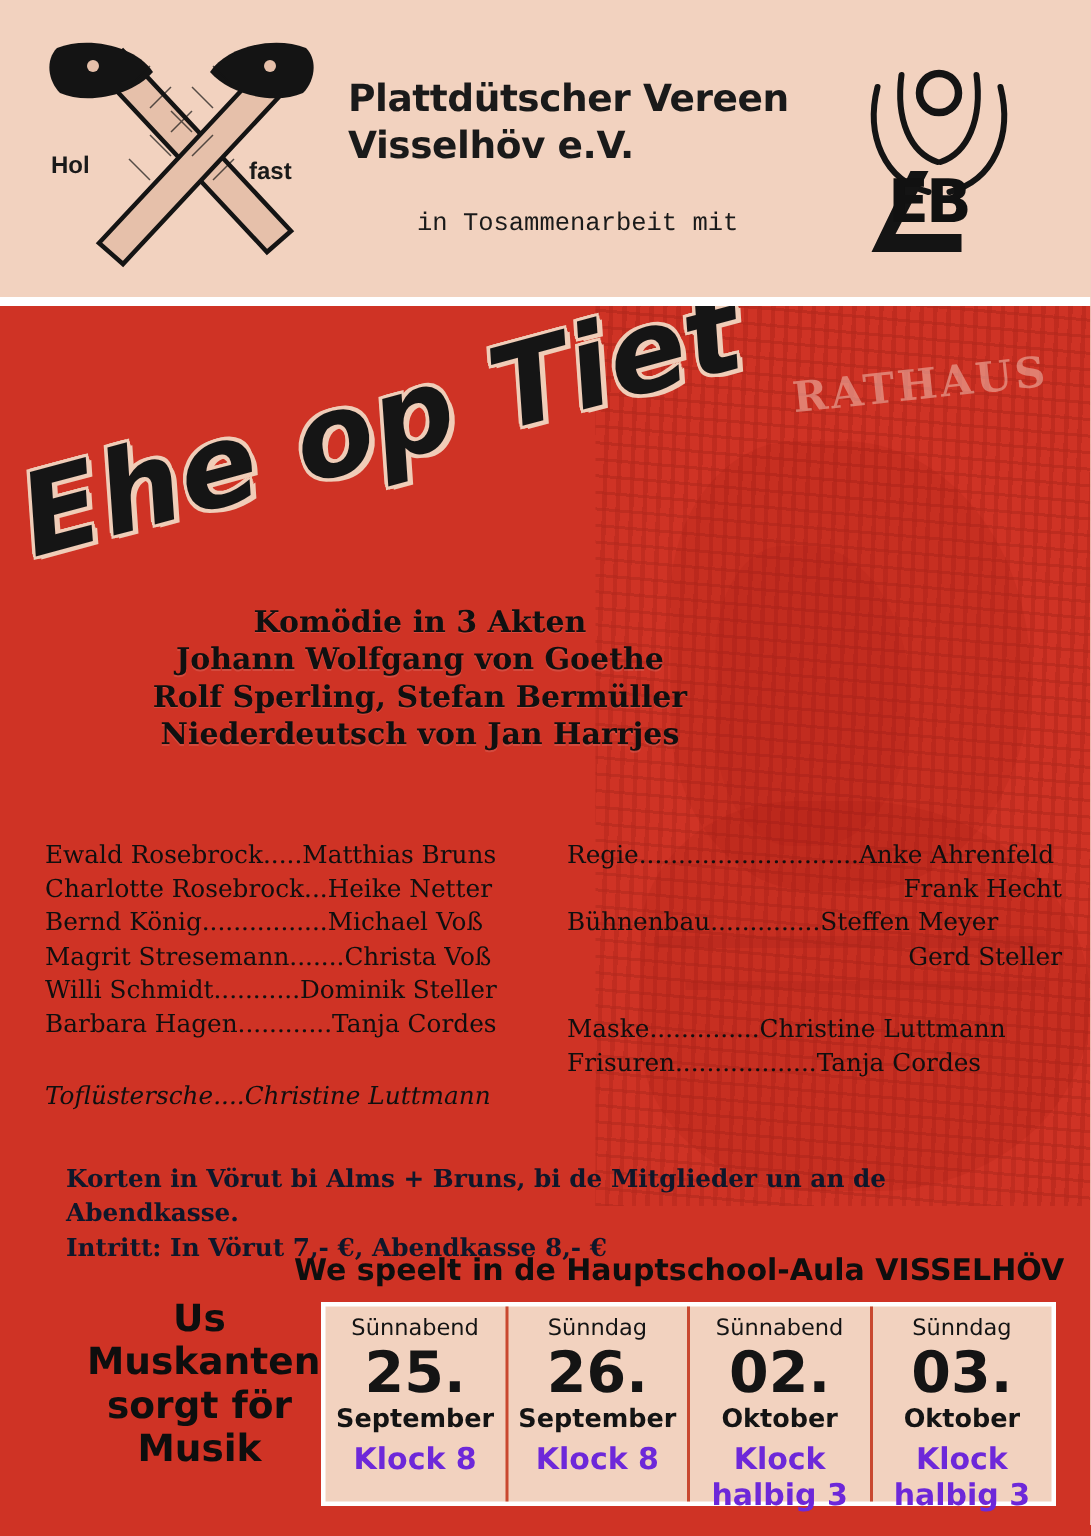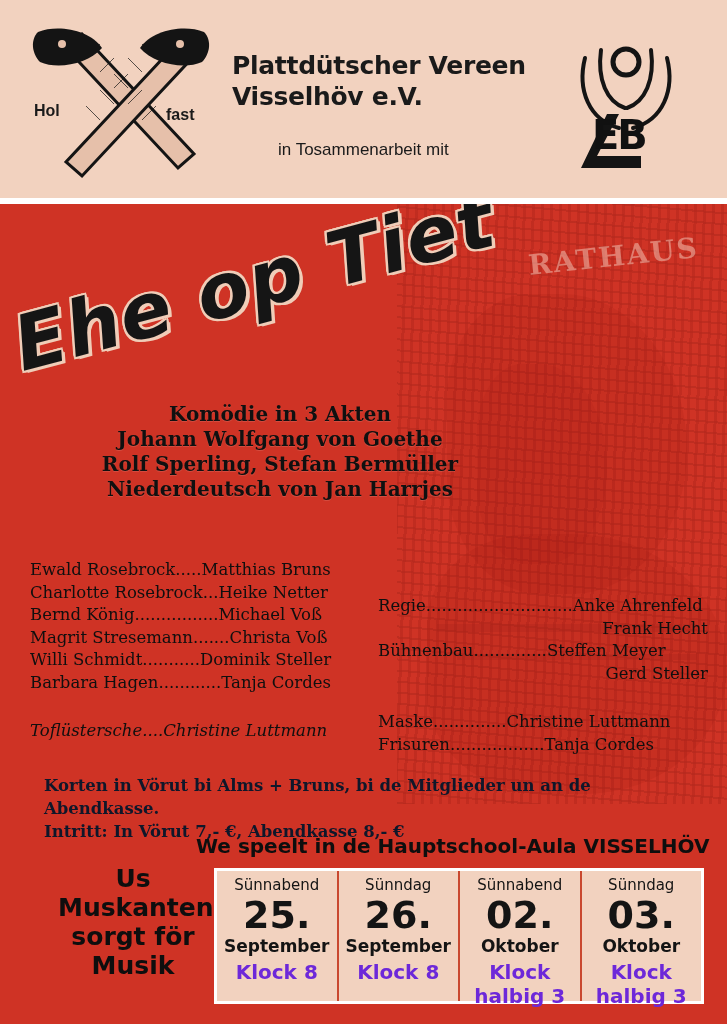--- a/index.html
+++ b/index.html
@@ -62,21 +62,21 @@
     font-family: "DejaVu Sans", sans-serif;
     font-size: 25px;
     font-weight: 600;
     color: #1a1a1a;
     letter-spacing: -0.3px;
     line-height: 31px;
   }
   .header-sub {
     position: absolute;
     left: 278px; top: 140px;
-    font-family: Liberation Sans, sans-serif;
+    font-family: Liberation Mono, monospace;
     font-size: 17px;
     color: #1a1a1a;
   }
 
   
   .logo-right {
     position: absolute;
     left: 567px; top: 28px;
     width: 145px; height: 150px;
   }
@@ -189,21 +189,20 @@
     letter-spacing: 0px;
   }
   .cast .prompter {
     margin-top: 26px;
     font-style: italic;
   }
   .crew {
     position: absolute;
     left: 378px; top: 355px;
     width: 330px;
-    margin-top: 36px;
   }
   .crew .row { text-align: left; }
   .crew .row.right { text-align: right; }
   .crew .gap { height: 26px; }
 
   
   .tickets {
     position: absolute;
     left: 44px; top: 570px;
     width: 640px;

